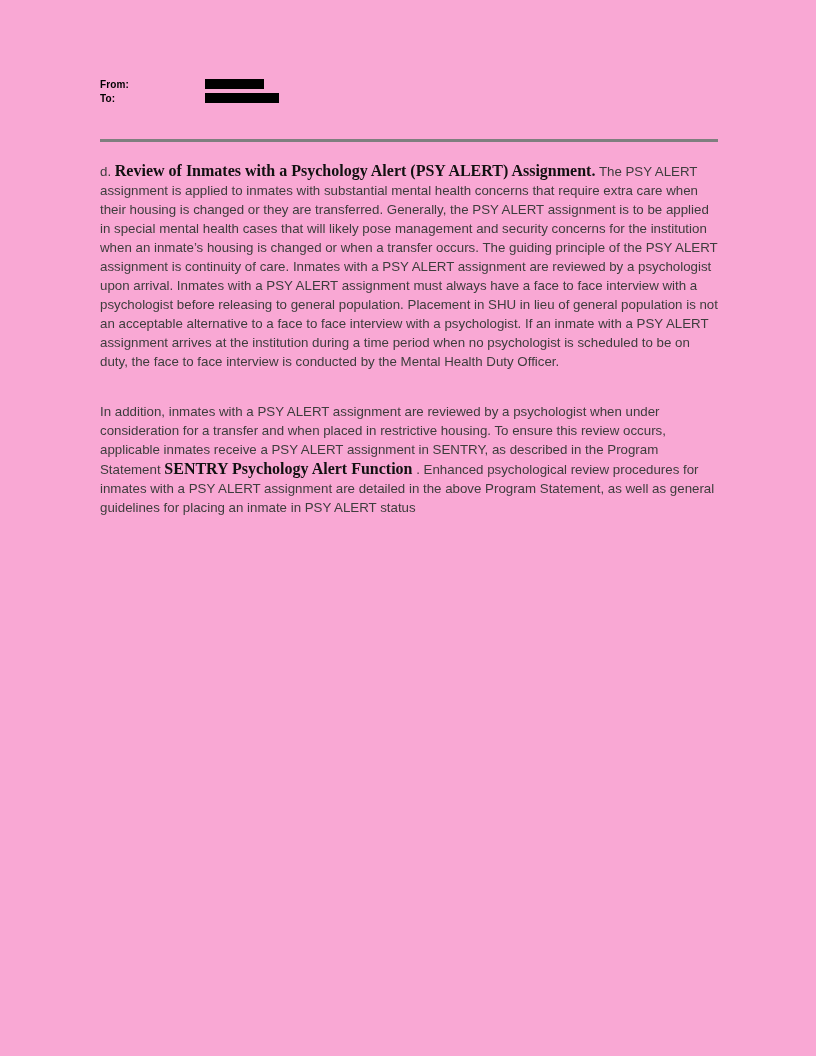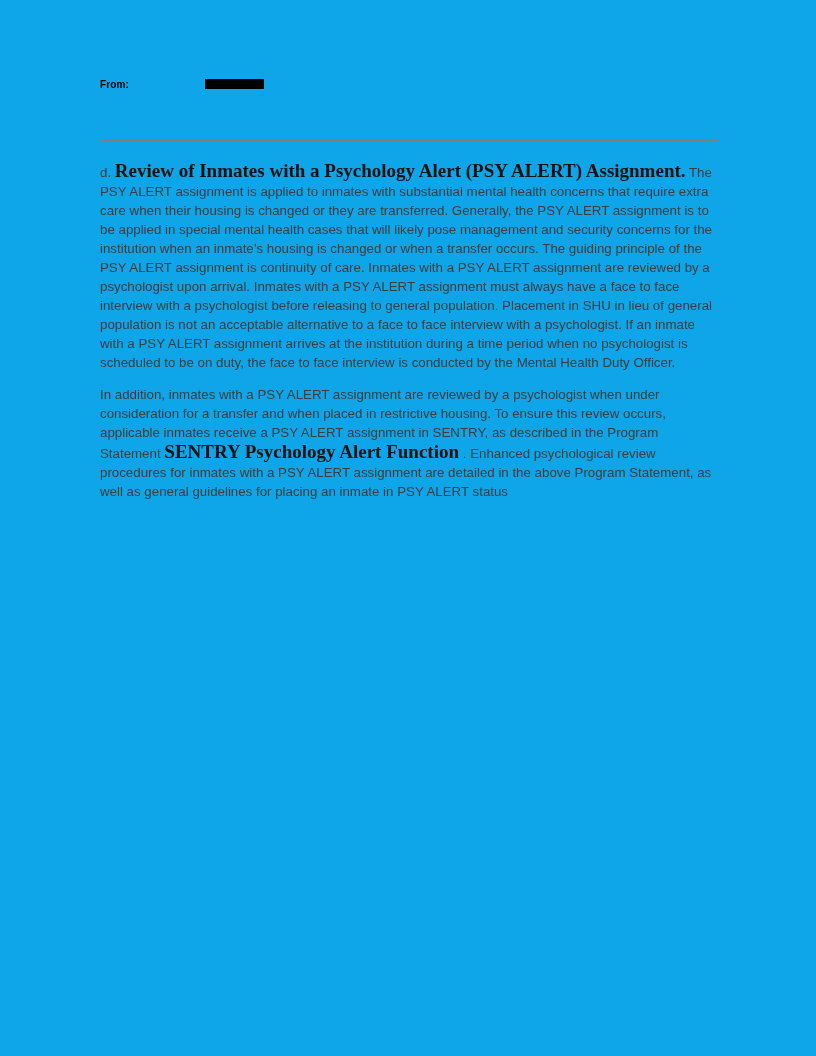--- a/index.html
+++ b/index.html
@@ -1,21 +1,21 @@
 <!DOCTYPE html>
 <html><head>
 <meta charset="utf-8">
 <style>
   * { margin: 0; padding: 0; box-sizing: border-box; }
   html, body { background: #ffffff; }
   .page {
     position: relative;
     width: 816px;
     height: 1056px;
-    background: #0ea5e9;
+    background: #f9a8d4;
     overflow: hidden;
     font-family: "Liberation Sans", "DejaVu Sans", sans-serif;
   }
 
   
   .email-header {
     position: absolute;
     left: 100px;
     top: 77px;
     width: 620px;
@@ -58,37 +58,41 @@
   .doc-body {
     position: absolute;
     left: 100px;
     top: 161px;
     width: 620px;
     font-size: 13.3px;
     line-height: 19px;
     color: #3d3d3d;
   }
   .doc-body p { margin: 0; }
-  .doc-body p + p { margin-top: 13px; }
+  .doc-body p + p { margin-top: 31px; }
   .bold-serif {
     font-family: "Liberation Serif", "DejaVu Serif", serif;
     font-weight: bold;
-    font-size: 19px;
+    font-size: 16px;
     color: #111111;
   }
 </style>
 </head>
 <body>
 
 <div class="page">
 
   <div class="email-header">
     <div class="hdr-row">
       <span class="hdr-label">From:</span>
       <span class="redaction-bar bar-from"></span>
+    </div>
+    <div class="hdr-row">
+      <span class="hdr-label">To:</span>
+      <span class="redaction-bar bar-to"></span>
     </div>
   </div>
 
   <div class="divider"></div>
 
   <div class="doc-body">
     <p>
       <span>d. </span>
       <span class="bold-serif">Review of Inmates with a Psychology Alert (PSY ALERT) Assignment.</span>
       <span> The PSY ALERT assignment is applied to inmates with substantial mental health concerns that require extra care when their housing is changed or they are transferred. Generally, the PSY ALERT assignment is to be applied in special mental health cases that will likely pose management and security concerns for the institution when an inmate’s housing is changed or when a transfer occurs. The guiding principle of the PSY ALERT assignment is continuity of care. Inmates with a PSY ALERT assignment are reviewed by a psychologist upon arrival. Inmates with a PSY ALERT assignment must always have a face to face interview with a psychologist before releasing to general population. Placement in SHU in lieu of general population is not an acceptable alternative to a face to face interview with a psychologist. If an inmate with a PSY ALERT assignment arrives at the institution during a time period when no psychologist is scheduled to be on duty, the face to face interview is conducted by the Mental Health Duty Officer.</span>

